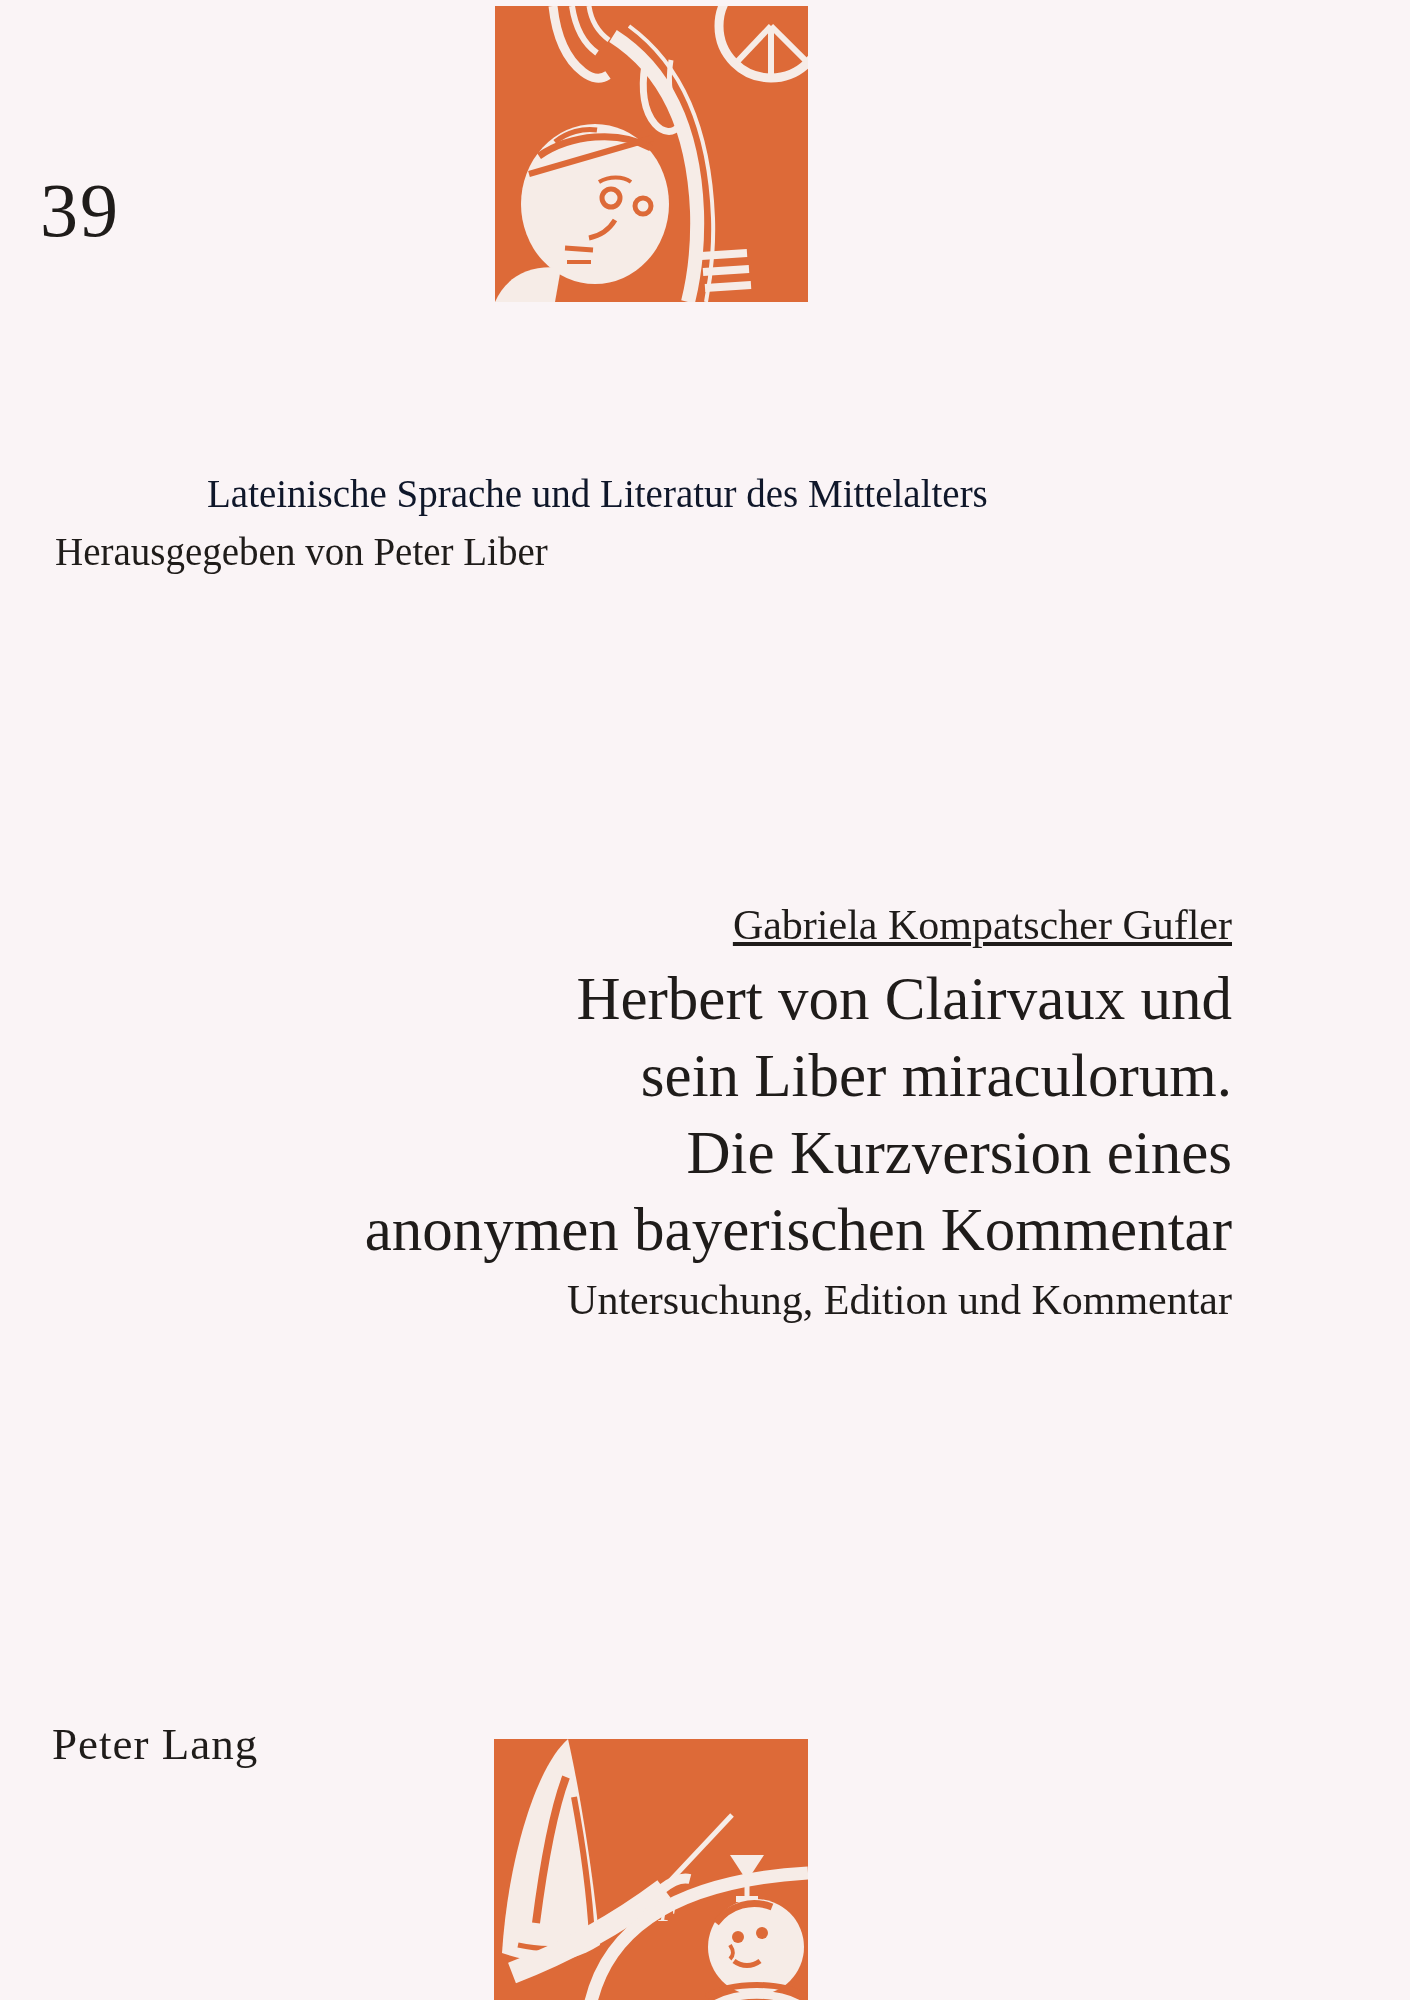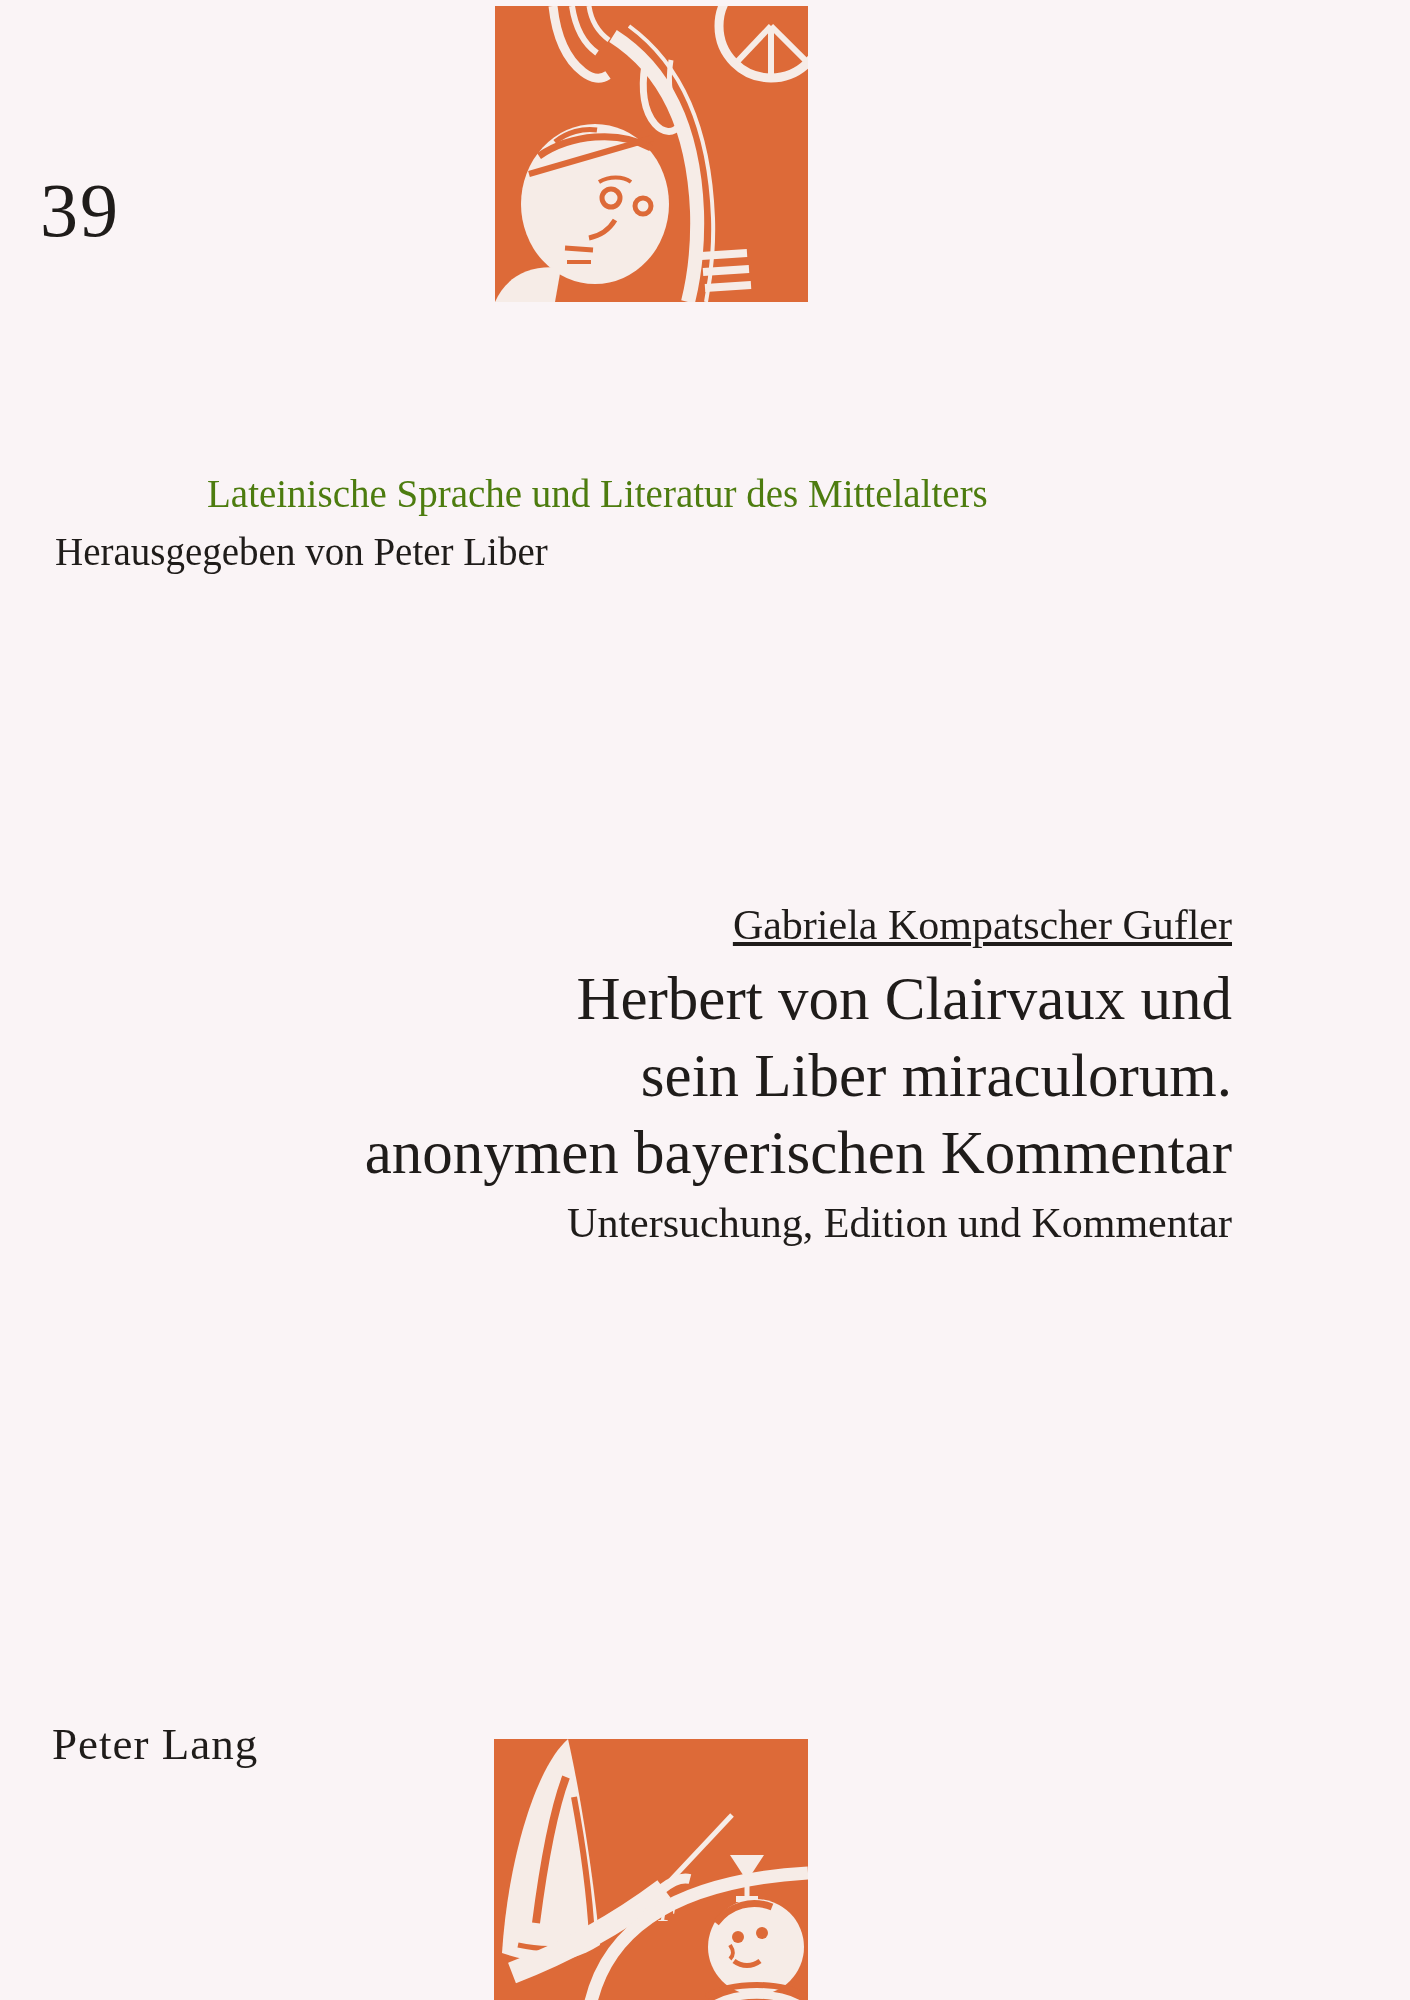--- a/index.html
+++ b/index.html
@@ -23,21 +23,21 @@
     font-size: 76px;
     line-height: 1;
     letter-spacing: 2px;
   }
 
   #series-title {
     left: 207px;
     top: 468px;
     font-size: 39px;
     line-height: 1;
-    color: #4d7c0f;
+    color: #0f172a;
   }
 
   #editor-line {
     left: 55px;
     top: 526px;
     font-size: 39px;
     line-height: 1;
   }
 
   #title-block {
@@ -90,20 +90,21 @@
 
 <div class="abs" id="series-title">Lateinische Sprache und Literatur des Mittelalters</div>
 
 <div class="abs" id="editor-line">Herausgegeben von Peter Liber</div>
 
 <div class="abs" id="title-block">
   <div id="author-name">Gabriela Kompatscher Gufler</div>
   <div id="book-title">
     <div>Herbert von Clairvaux und</div>
     <div>sein Liber miraculorum.</div>
+    <div>Die Kurzversion eines</div>
     <div>anonymen bayerischen Kommentar</div>
   </div>
   <div id="book-subtitle">Untersuchung, Edition und Kommentar</div>
 </div>
 
 <div class="abs" id="publisher-name">Peter Lang</div>
 
 <div class="abs" id="miniature-top">
   <svg width="313" height="296" viewBox="0 0 313 296">
     <rect width="313" height="296" fill="#dd6a38"></rect>

